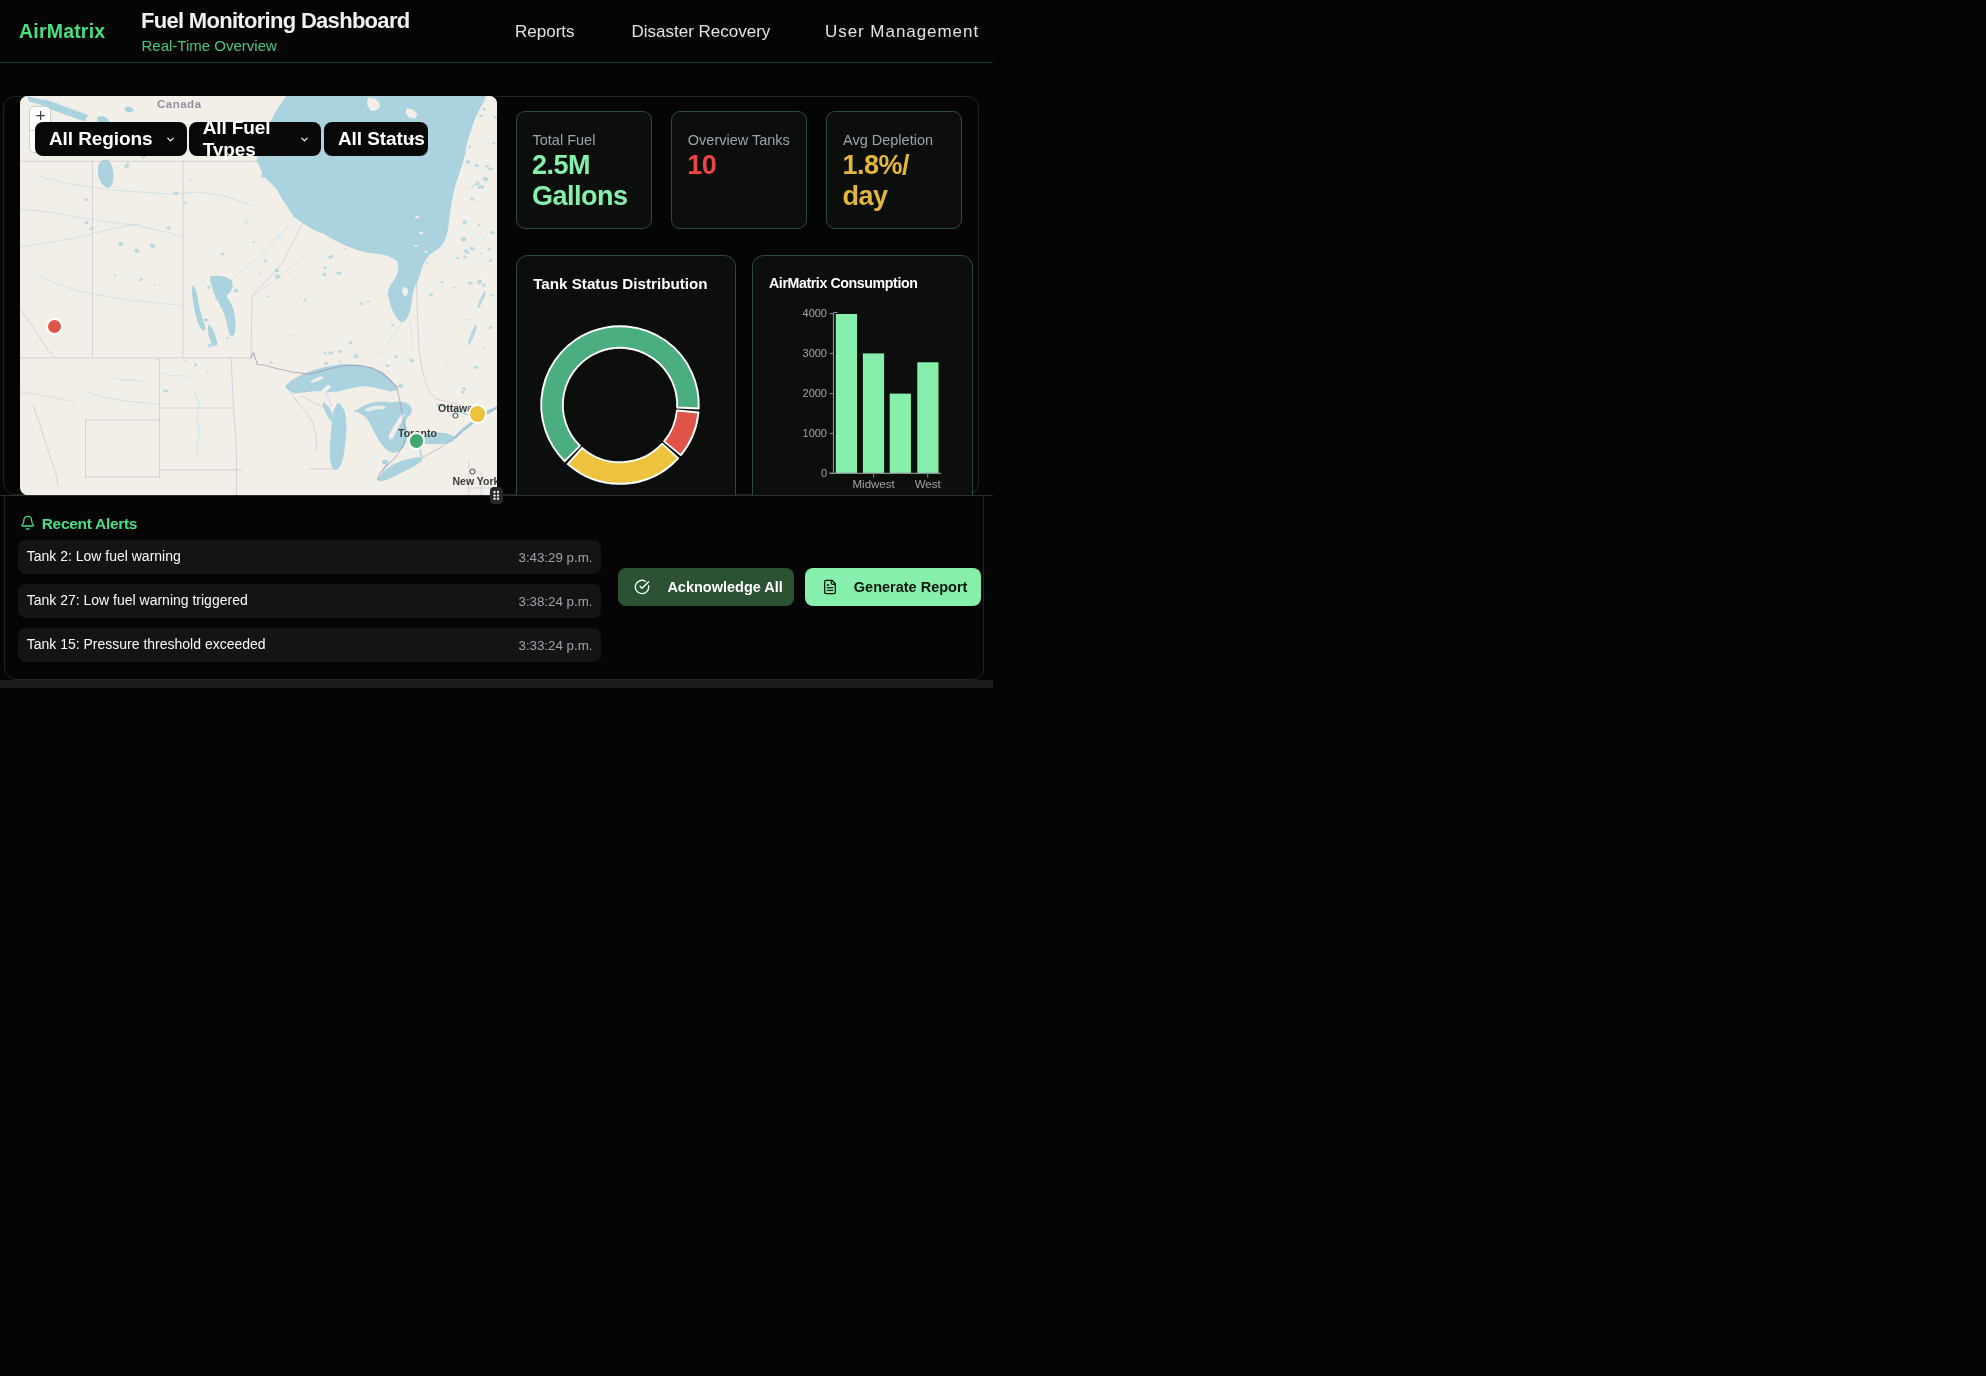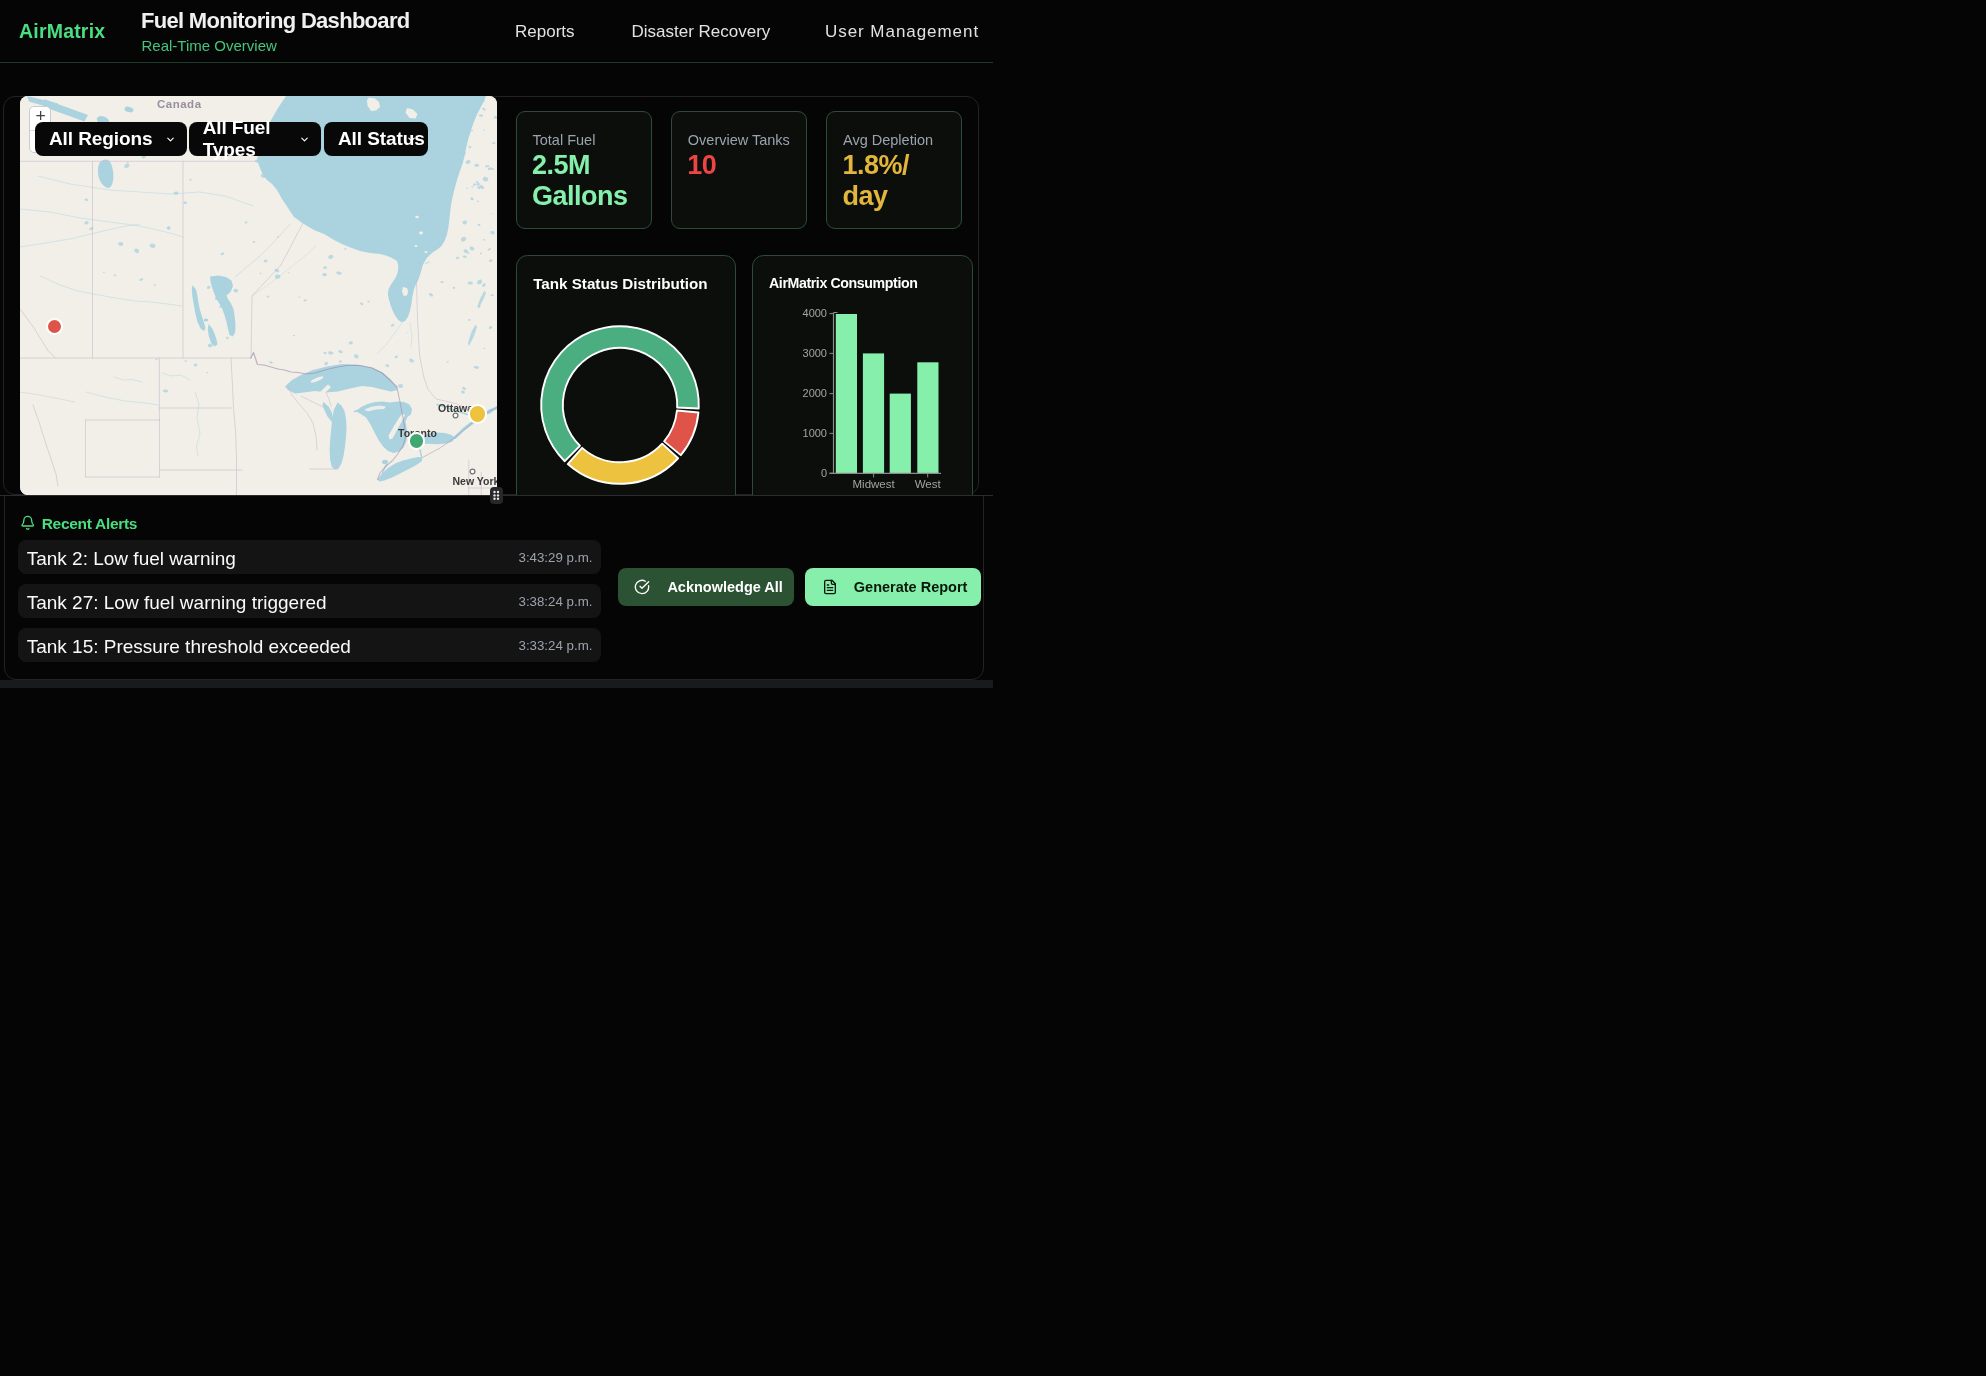--- a/index.html
+++ b/index.html
@@ -41,21 +41,21 @@
 .cardtitle{position:absolute;left:16px;top:18.5px;font-size:15.2px;font-weight:700;color:#fff;white-space:nowrap;}
 
 
 #divider{position:absolute;left:0;top:494.5px;width:993px;height:1.6px;background:#2c2c2f;z-index:20;}
 #handle{position:absolute;left:490.3px;top:487.3px;width:12.5px;height:16.5px;background:#28282b;border-radius:4px;z-index:30;}
 
 
 #alertpanel{position:absolute;left:3.5px;top:495.4px;width:980px;height:184.4px;border:1px solid #232325;border-radius:2px 2px 12px 12px;background:#050505;}
 #alerttitle{position:absolute;left:41.7px;top:514.5px;font-size:15.5px;letter-spacing:-0.3px;font-weight:700;color:#4ade80;}
 .arow{position:absolute;left:17.5px;width:583.5px;height:33.7px;background:#141414;border-radius:8px;}
-.atext{position:absolute;left:9.2px;top:8px;font-size:19px;color:#fafafa;}
+.atext{position:absolute;left:9.2px;top:8px;font-size:14px;color:#fafafa;}
 .atime{position:absolute;right:8.6px;top:9.5px;font-size:13.3px;color:#9ca3af;text-align:right;}
 .btn{position:absolute;top:568.1px;height:38.2px;border-radius:8px;font-weight:700;font-size:14.5px;display:flex;align-items:center;white-space:nowrap;}
 #btn1{left:617.7px;width:176.4px;background:#2b5233;color:#fff;}
 #btn2{left:804.8px;width:176.4px;background:#86efac;color:#081808;}
 
 #footerstrip{position:absolute;left:0;top:680.3px;width:993px;height:7.7px;background:#191a1c;}
 </style>
 </head>
 <body>
 

